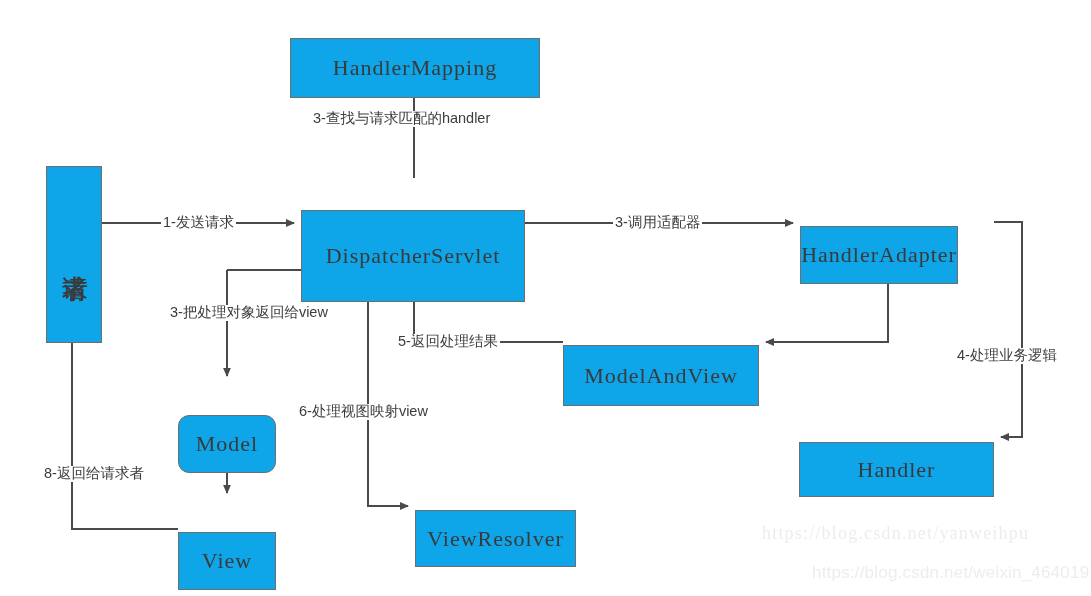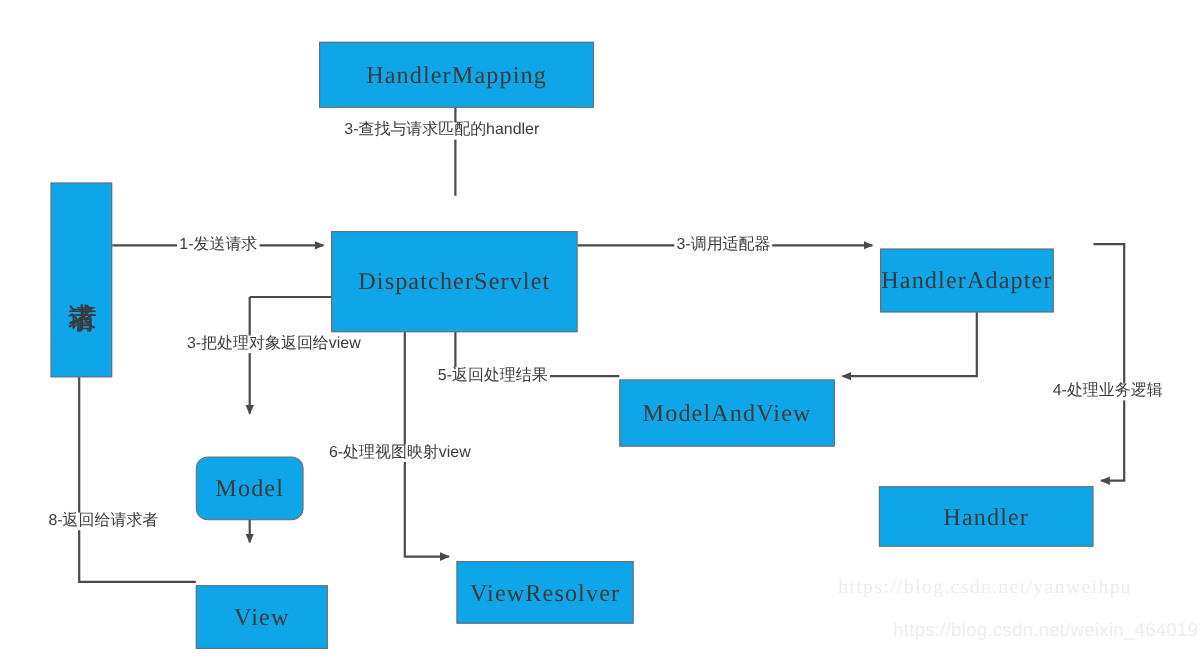--- a/index.html
+++ b/index.html
@@ -103,21 +103,21 @@
   <div class="node" style="left:301px;top:178px;width:224px;height:92px;text-align:right;">DispatcherServlet</div>
 
   <div class="node" style="left:800px;top:194px;width:158px;height:58px;">HandlerAdapter</div>
 
   <div class="node" style="left:563px;top:313px;width:196px;height:61px;">ModelAndView</div>
 
   <div class="node" style="left:799px;top:410px;width:195px;height:55px;">Handler</div>
 
   <div class="node" style="left:178px;top:383px;width:98px;height:58px;border-radius:11px;">Model</div>
 
-  <div class="node" style="left:178px;top:500px;width:120px;height:58px;">View</div>
+  <div class="node" style="left:178px;top:500px;width:98px;height:58px;">View</div>
 
   <div class="node" style="left:415px;top:478px;width:161px;height:57px;">ViewResolver</div>
 
   <div class="lbl" style="left:161px;top:215px;">1-发送请求</div>
 
   <div class="lbl" style="left:311px;top:111px;">3-查找与请求匹配的handler</div>
 
   <div class="lbl" style="left:613px;top:215px;">3-调用适配器</div>
 
   <div class="lbl" style="left:955px;top:324px;margin-top:24px;">4-处理业务逻辑</div>

